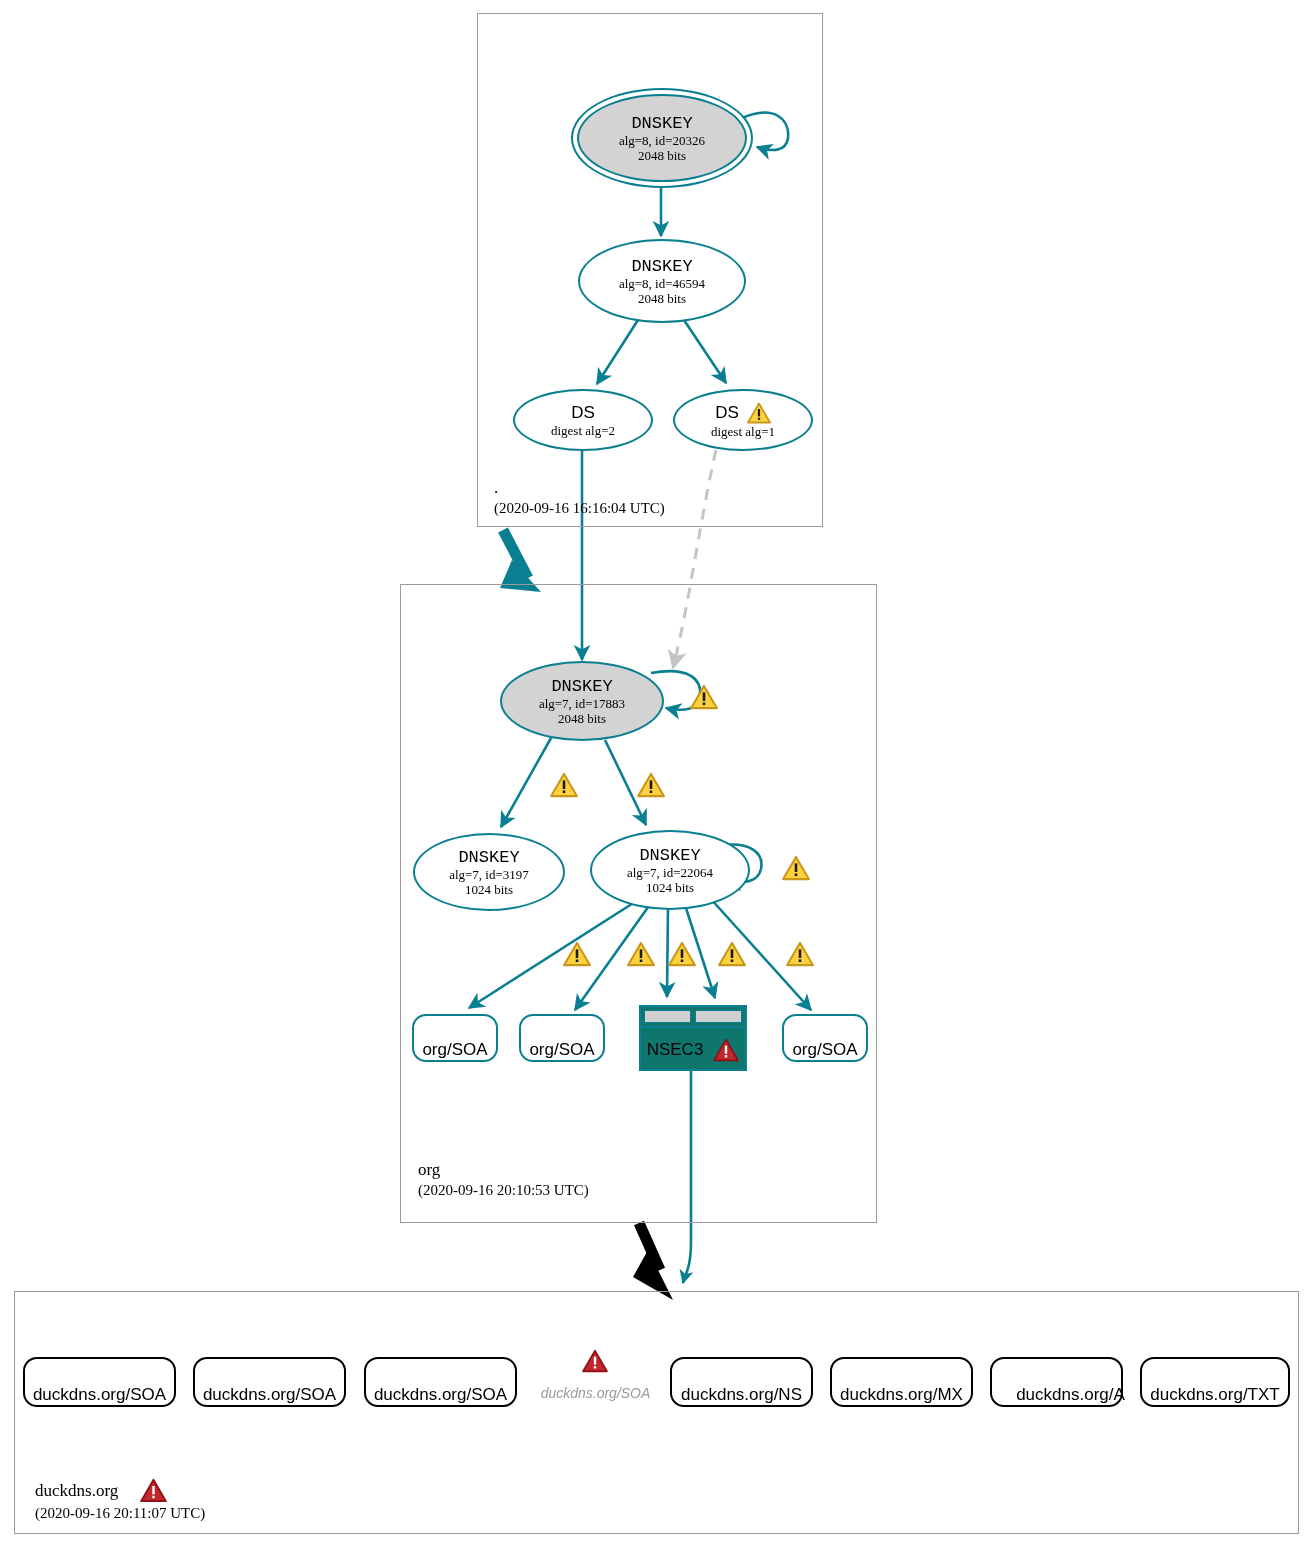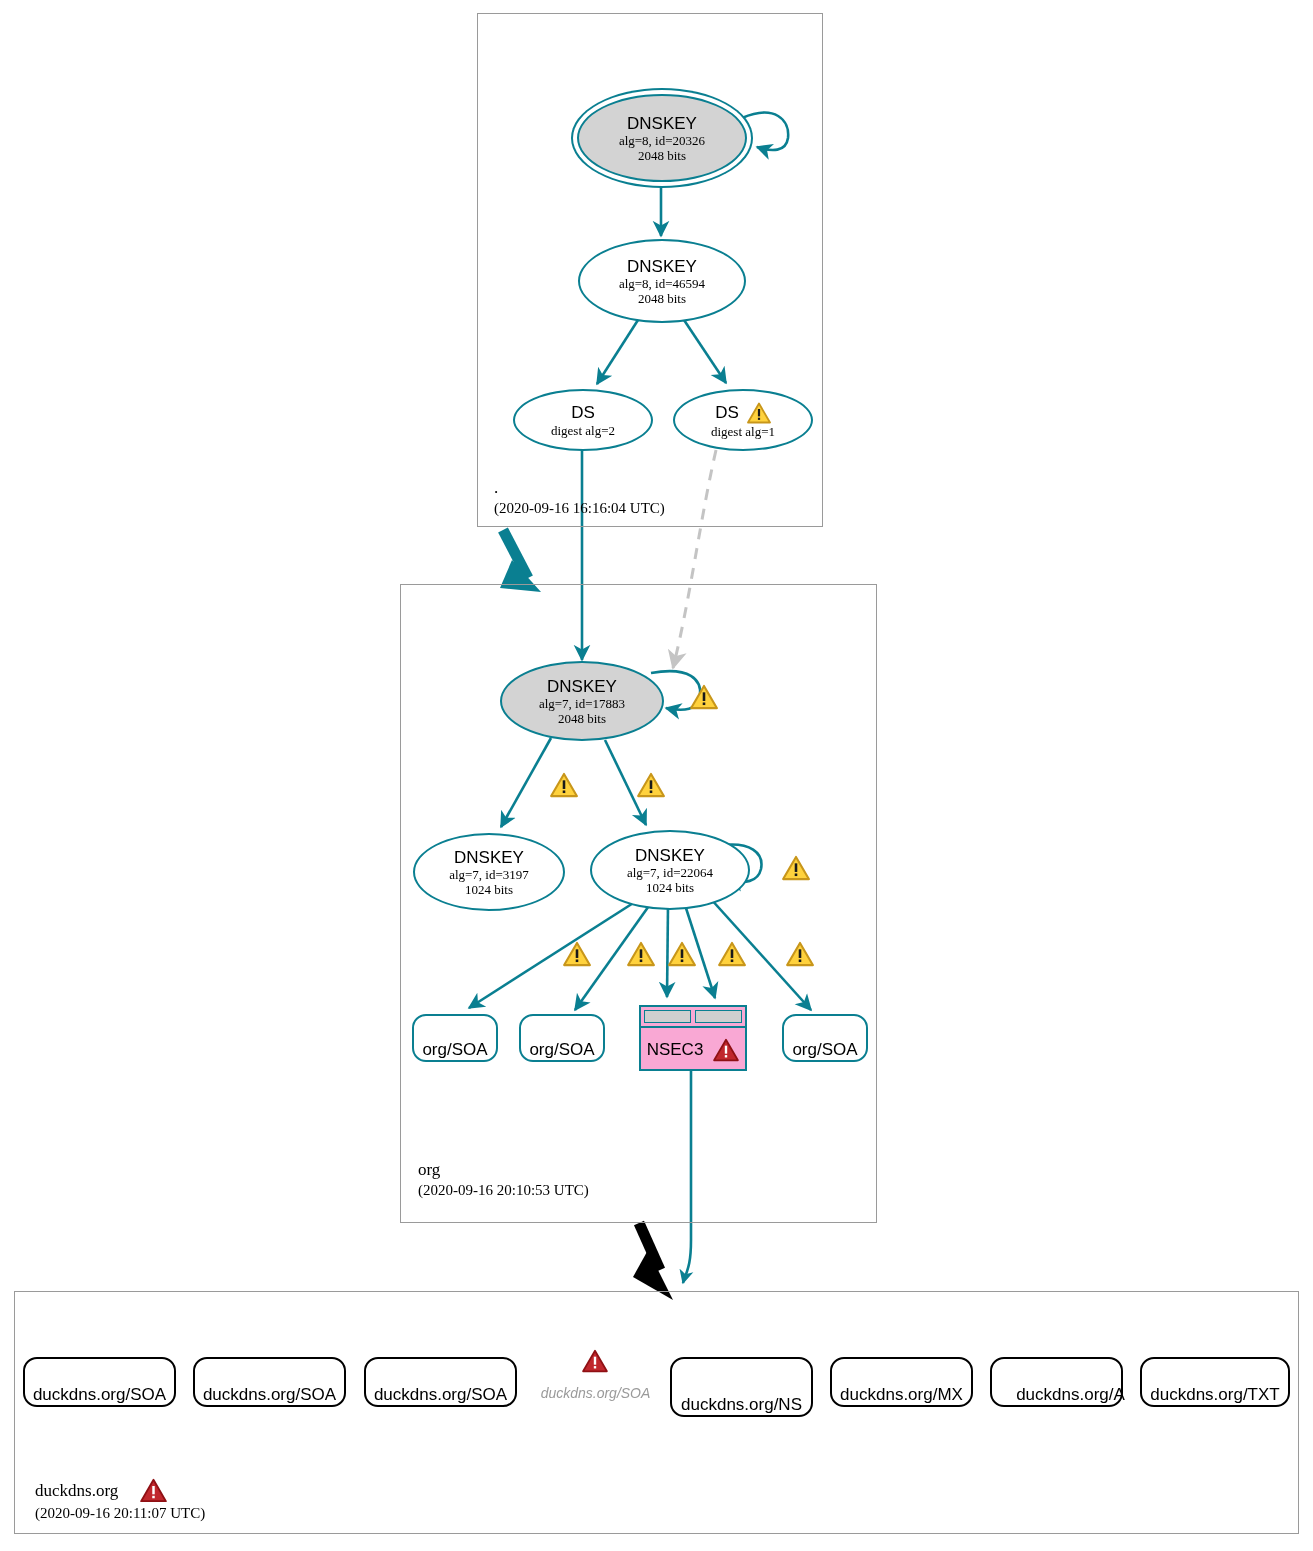--- a/index.html
+++ b/index.html
@@ -66,21 +66,21 @@
     border-radius: 50%;
     background: #ffffff;
   }
   .ellipse.secure {
     background: #d3d3d3;
   }
   .ellipse.ksk {
     box-shadow: 0 0 0 4px #ffffff, 0 0 0 6px #0a7f91;
   }
   .node .t1 {
-    font-family: Liberation Sans, sans-serif;
+    font-family: Liberation Mono, monospace;
     font-size: 17px;
     line-height: 19px;
   }
   .node .t2, .node .t3 {
     font-family: "Liberation Serif", serif;
     font-size: 13px;
     line-height: 15px;
   }
   .ds-node .t1 {
     font-family: "Liberation Sans", sans-serif;
@@ -112,21 +112,21 @@
     color: #9a9a9a;
     font-style: italic;
     font-size: 14px;
   }
 
   
   .nsec3 {
     position: absolute;
     box-sizing: border-box;
     border: 2px solid #0a7f91;
-    background: #f9a8d4;
+    background: #0f766e;
   }
   .nsec3-head {
     display: flex;
     gap: 4px;
     padding: 3px 3px 0 3px;
   }
   .nsec3-cell {
     flex: 1;
     height: 13px;
     background: #cfcfcf;
@@ -379,21 +379,21 @@
 
   <svg class="icon-err" style="left:582px; top:1349px;" width="26" height="24" viewBox="0 0 24 22">
     <path d="M12,1.5 L23,20.5 L1,20.5 Z" fill="#c0272d" stroke="#8f1014" stroke-width="1.6" stroke-linejoin="round"></path>
     <rect x="10.9" y="7" width="2.2" height="7.4" fill="#ffffff"></rect>
     <rect x="10.9" y="15.7" width="2.2" height="2.2" fill="#ffffff"></rect>
   </svg>
   <div class="rrset bogus-text" style="left:528px; top:1375px; width:135px; height:26px;">
     <span>duckdns.org/SOA</span>
   </div>
 
-  <div class="rrset black" style="left:670px; top:1357px; width:143px; height:60px;">
+  <div class="rrset black" style="left:670px; top:1357px; width:143px; height:50px;">
     <span>duckdns.org/NS</span>
   </div>
   <div class="rrset black" style="left:830px; top:1357px; width:143px; height:50px;">
     <span>duckdns.org/MX</span>
   </div>
   <div class="rrset black" style="left:990px; top:1357px; width:133px; height:50px;padding-left:28px;">
     <span>duckdns.org/A</span>
   </div>
   <div class="rrset black" style="left:1140px; top:1357px; width:150px; height:50px;">
     <span>duckdns.org/TXT</span>

